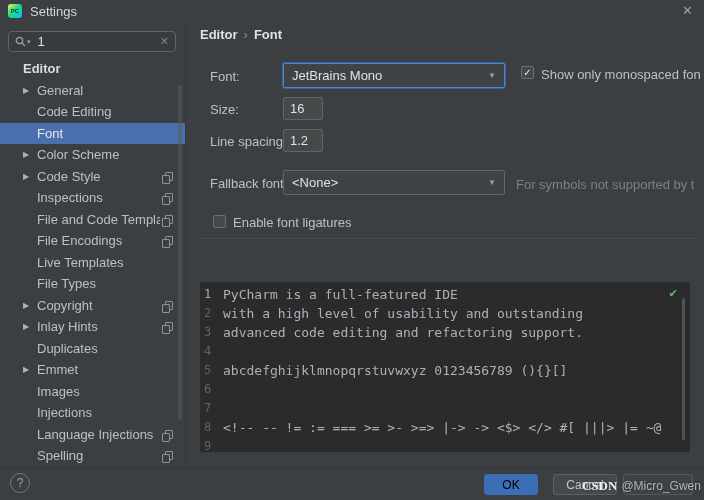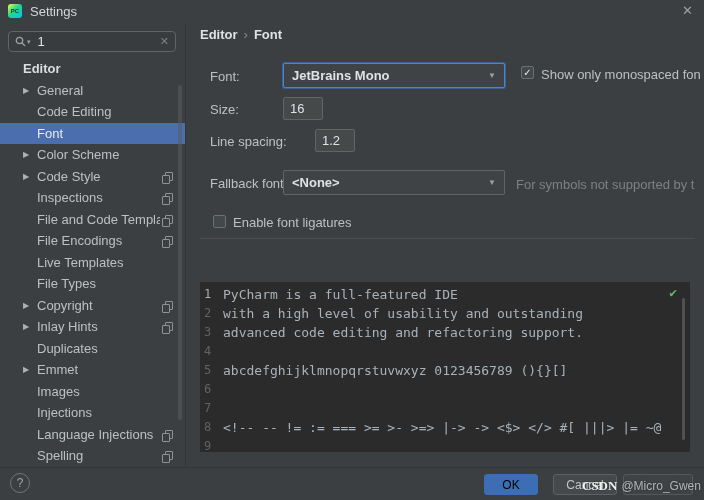--- a/index.html
+++ b/index.html
@@ -46,21 +46,21 @@
   .pages-icon::after  { content:""; position:absolute; left:0; top:3px; width:6px; height:7px; border:1px solid #8f9395; background:#3c3f41; border-radius:1px; }
   .sidebar-scroll { position:absolute; left:178px; top:85px; width:4px; height:335px; background:#5a5d5f; opacity:.55; border-radius:2px; }
   .vsep { position:absolute; left:185px; top:23px; width:1px; height:444px; background:#343739; }
   
   .breadcrumb { position:absolute; left:200px; top:27px; font-weight:bold; color:#dfe1e5; }
   .breadcrumb .sep { color:#87898c; font-weight:normal; padding:0 6px; }
   .form-label { position:absolute; color:#bcc0c3; }
   .combo {
     position:absolute; height:25px; width:222px; background:#3f4345;
     border:1px solid #646466; border-radius:2px;
-    display:flex; align-items:center; padding:3px 8px; color:#dfe1e5;font-weight:bold;
+    display:flex; align-items:center; padding:3px 8px; color:#dfe1e5;
   }
   .combo.focused { border:1px solid #4d86c8; box-shadow:0 0 0 1px #356298; }
   .combo .dd-arrow { margin-left:auto; font-size:8px; color:#9da0a3; }
   .tfield {
     position:absolute; width:40px; height:23px; background:#45494a;
     border:1px solid #646466; border-radius:2px; color:#dfe1e5;
     font-family:"Liberation Sans",sans-serif; font-size:13px; padding:0 6px; outline:none;
   }
   .checkbox {
     position:absolute; width:13px; height:13px; background:#43494b;
@@ -222,21 +222,21 @@
 </div>
 <div class="checkbox" style="left:521px;top:66px;">
     <span class="tick">✓</span>
   </div>
 <div class="cb-label" style="left:541px;top:67px;">Show only monospaced fon</div>
 
 <div class="form-label" style="left:210px;top:102px;">Size:</div>
 <input class="tfield" style="left: 283px; top: 97px;" value="16">
 
 <div class="form-label" style="left:210px;top:134px;">Line spacing:</div>
-<input class="tfield" style="left: 283px; top: 129px; margin-left: 32px;" value="1.2">
+<input class="tfield" style="left: 283px; top: 129px;" value="1.2">
 
 <div class="form-label" style="left:210px;top:176px;">Fallback font:</div>
 <div class="combo" style="left:283px;top:170px;">
   <span>&lt;None&gt;</span>
   <span class="dd-arrow">▼</span>
 </div>
 <div class="hint" style="left:516px;top:177px;">For symbols not supported by t</div>
 
 <div class="checkbox" style="left:213px;top:215px;"></div>
 <div class="cb-label" style="left:233px;top:215px;">Enable font ligatures</div>

